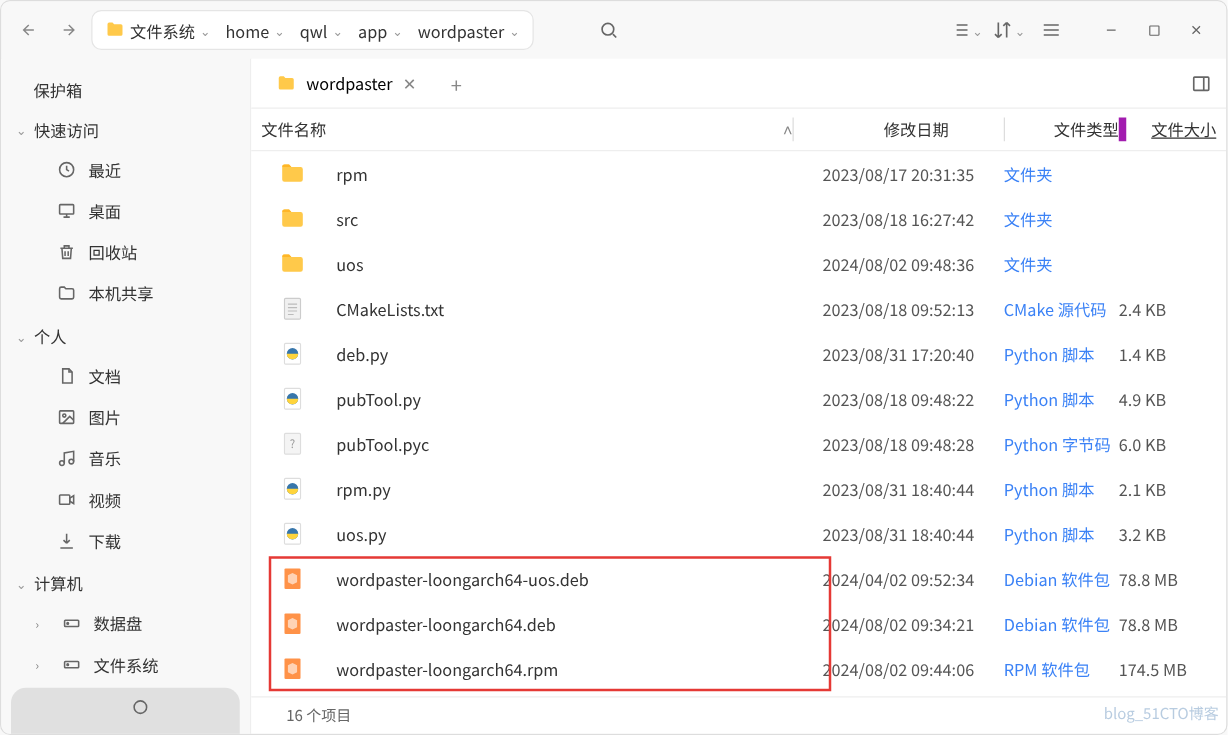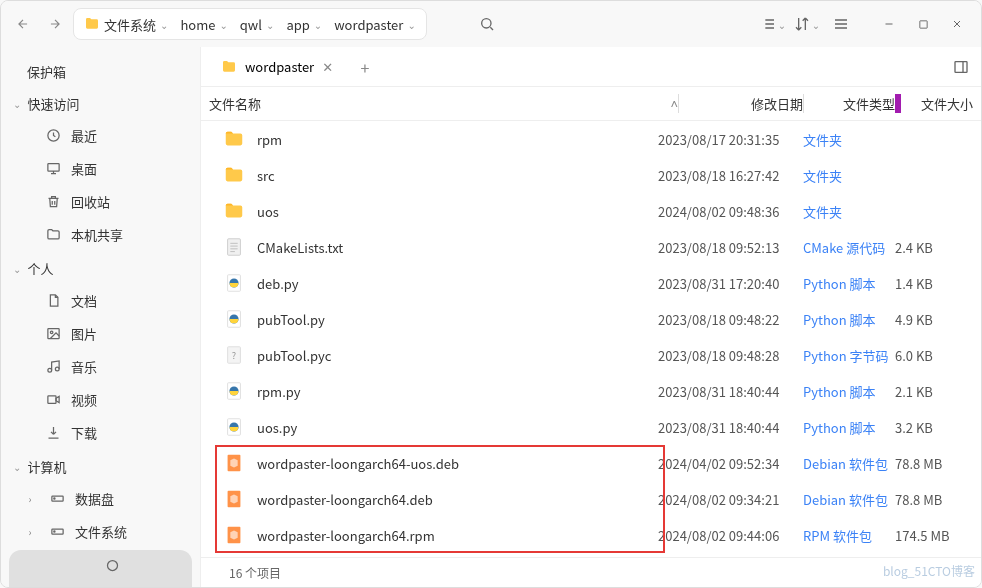--- a/index.html
+++ b/index.html
@@ -34,27 +34,27 @@
 .tabbar { height: 40px; display: flex; align-items: center; border-bottom: 1px solid #eee; padding: 0 8px; }
 .tab { display: flex; align-items: center; gap: 8px; padding: 6px 12px; font-size: 13px; background: #fff; border-radius: 6px 6px 0 0; }
 .tab-close { color: #888; cursor: pointer; font-size: 13px; }
 .tab-add { width: 24px; height: 24px; display:flex; align-items:center; justify-content:center; color:#888; cursor:pointer; margin-left:8px; border-radius:4px;}
 .tab-spacer { flex:1; }
 .panel-btn { width:24px; height:24px; display:flex; align-items:center; justify-content:center; color:#666; cursor:pointer; }
 
 .cols { display: flex; align-items: center; height: 34px; border-bottom: 1px solid #eee; padding: 0 8px 0 8px; font-size: 13px; color: #333; text-align: right; }
 .col-name { flex: 1; display:flex; align-items:center; gap:6px; }
 .col-date { width: 125px; border-left: 1px solid #ddd; padding-left:8px; }
-.col-type { width: 92px; border-left: 1px solid #ddd; padding-left:8px; }
-.col-size { width: 78px; border-left: 6px solid #a21caf; padding-left:8px; }
+.col-type { width: 92px; border-left: 1px solid #ddd; padding-left:8px;margin-left:44px; }
+.col-size { width: 78px; border-left: 6px solid #a21caf; padding-left:8px;text-decoration:underline; }
 .sort-ind { color:#888; }
 
 .filelist { flex:1; overflow-y:auto; position:relative; }
 .row { display: flex; align-items: center; height: 36px; padding: 0 8px; font-size: 13px; color: #333; cursor:pointer; }
-.row .c-name { flex:1; display:flex; align-items:center; gap:12px; padding-left:14px; }
+.row .c-name { flex:1; display:flex; align-items:center; gap:24px; padding-left:14px; }
 .row .c-date { width:125px; color:#555; }
 .row .c-type { width:92px; color:#3b82f6;margin-left:20px; }
 .row .c-size { width:78px; color:#555; }
 .file-icon { width: 22px; height: 22px; flex-shrink:0; }
 
 .highlight-box { position:absolute; border:2px solid #e53935; pointer-events:none; }
 
 .statusbar { height: 30px; border-top: 1px solid #eee; display:flex; align-items:center; padding:0 16px 0 28px; font-size:12px; color:#666; }
 
 .watermark { position:absolute; right:6px; bottom:8px; font-size:12px; color:#9bb7d4; opacity:0.7; pointer-events:none; }

